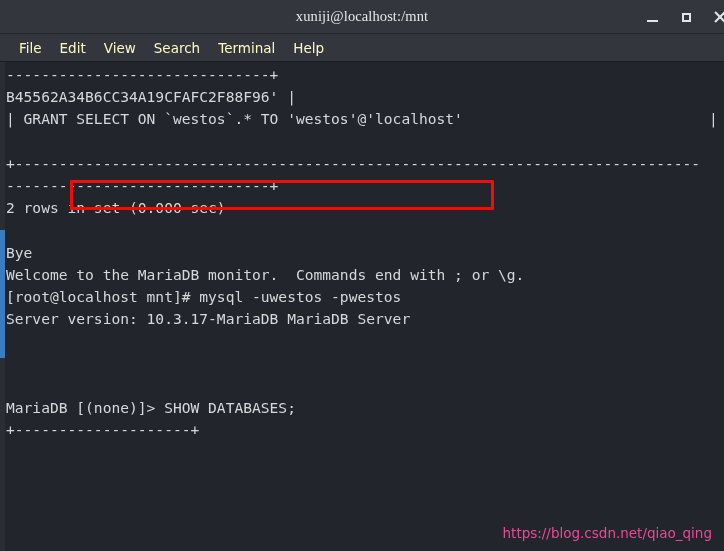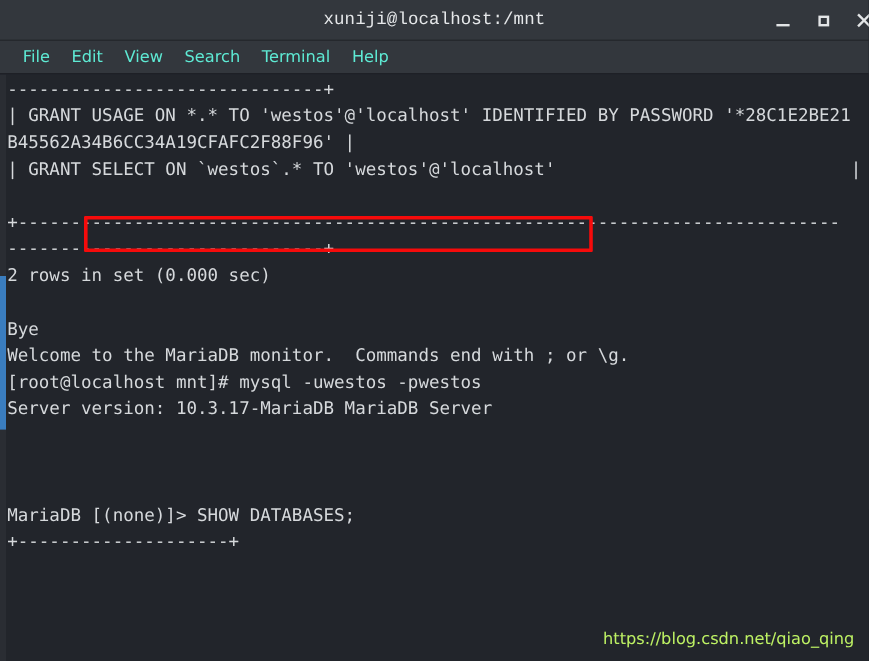--- a/index.html
+++ b/index.html
@@ -31,21 +31,21 @@
     height: 34px;
     min-height: 34px;
     background: #33373d;
     border-bottom: 1px solid #23262b;
     display: flex;
     align-items: center;
     justify-content: center;
     box-sizing: border-box;
   }
   #titlebar-title {
-    font-family: Liberation Mono, monospace;
+    font-family: Liberation Serif, serif;
     font-size: 14.5px;
     color: #e6e8ea;
     letter-spacing: 0.1px;
     user-select: none;
   }
   #window-controls {
     position: absolute;
     right: 0px;
     top: 0;
     height: 34px;
@@ -101,21 +101,21 @@
     background: #33373d;
     display: flex;
     align-items: center;
     padding-left: 10px;
     border-bottom: 1px solid #191c21;
     box-sizing: border-box;
   }
   .menu-item {
     font-family: "DejaVu Sans", sans-serif;
     font-size: 13.5px;
-    color: #5eead4;
+    color: #fef9c3;
     padding: 2px 9px;
     user-select: none;
     white-space: pre;
   }
 
   
   #term-wrap {
     position: relative;
     flex: 1;
     background: #22252b;
@@ -169,21 +169,21 @@
   }
   #hl-select { left: 70px;  top: 118px; width: 424px; height: 30px; }
 
   
   #watermark {
     position: absolute;
     right: 12px;
     bottom: 10px;
     font-family: "DejaVu Sans", sans-serif;
     font-size: 13.5px;
-    color: #bef264;
+    color: #ec4899;
     user-select: none;
   }
 </style>
 </head>
 <body>
 
 <div id="window">
 
   <div id="titlebar">
     <div id="titlebar-title">xuniji@localhost:/mnt</div>
@@ -211,21 +211,20 @@
   </div>
 
   <div id="term-wrap">
 
     <div id="scrollbar-track">
       <div id="scrollbar-thumb"></div>
     </div>
 
     <div id="term">
       <div class="line">------------------------------+</div>
-      <div class="line">| GRANT USAGE ON *.* TO 'westos'@'localhost' IDENTIFIED BY PASSWORD '*28C1E2BE21</div>
       <div class="line">B45562A34B6CC34A19CFAFC2F88F96' |</div>
       <div class="line">| GRANT SELECT ON `westos`.* TO 'westos'@'localhost'                            |</div>
       <div class="line blank"></div>
       <div class="line">+------------------------------------------------------------------------------</div>
       <div class="line">------------------------------+</div>
       <div class="line">2 rows in set (0.000 sec)</div>
       <div class="line blank"></div>
       <div class="line">Bye</div>
       <div class="line">Welcome to the MariaDB monitor.  Commands end with ; or \g.</div>
       <div class="line">[root@localhost mnt]# mysql -uwestos -pwestos</div>

